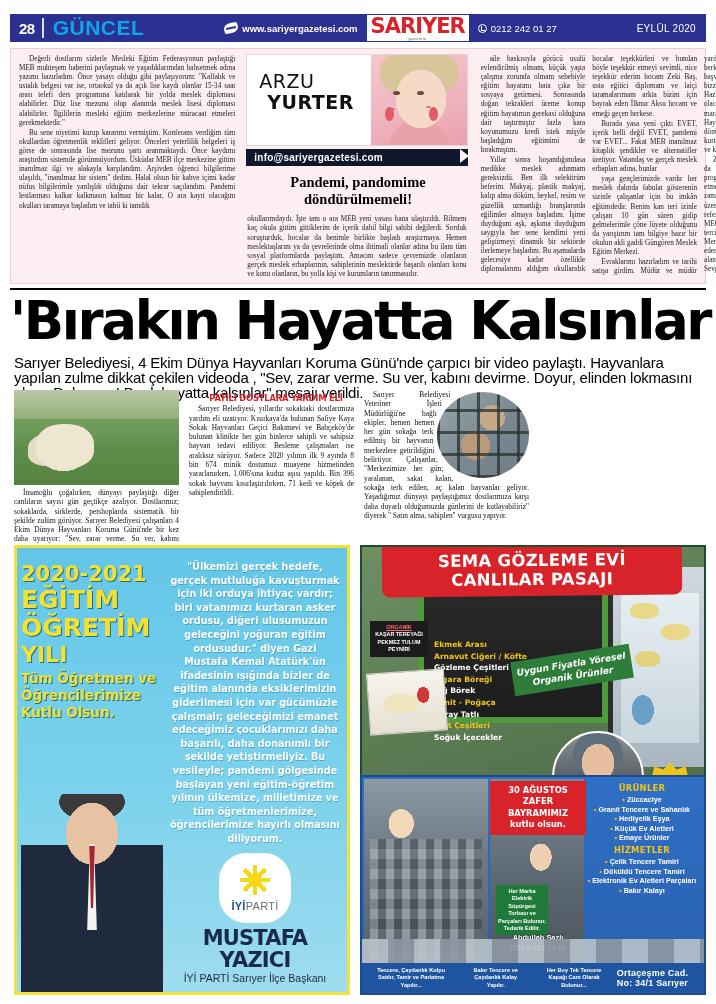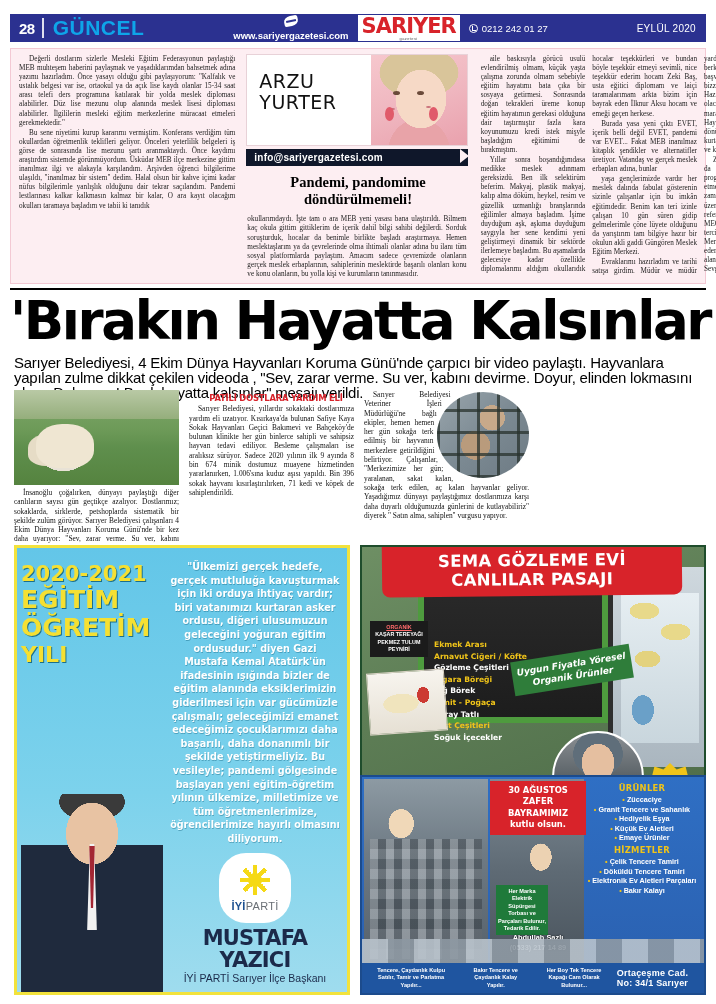--- a/index.html
+++ b/index.html
@@ -21,21 +21,21 @@
     color: #ffffff; font-weight: bold; font-size: 15px;
     padding: 0 7px 0 9px; letter-spacing: -0.5px;
   }
   .mh-sep { width: 2px; height: 20px; background: #ffffff; opacity: .85; }
   .mh-section {
     color: #0ea5e9; font-weight: bold; font-size: 21px; letter-spacing: .5px;
     padding-left: 9px;
   }
   .mh-web {
     margin-left: auto; display: flex; align-items: center; gap: 4px;
-    color: #ffffff; font-size: 9.5px; font-weight: bold; flex-direction: column;
+    color: #ffffff; font-size: 9.5px; font-weight: bold;
   }
   .globe-ico { width: 14px; height: 10px; position: relative; display:inline-block; }
   .globe-ico:before {
     content:""; position:absolute; inset:0; background:#ffffff;
     border-radius: 50% 20% 50% 20%; transform: rotate(-12deg);
   }
   .globe-ico:after {
     content:""; position:absolute; left:2px; top:4px; width:10px; height:1.5px;
     background:#2b3190; transform: rotate(-12deg);
   }
@@ -74,21 +74,21 @@
   .col-mid { width: 232px; display: flex; flex-direction: column; }
   .author-card {
     height: 110px; background: #ffffff; margin: 5px 6px 0 4px; position: relative;
     border: 1px solid #e8d2d8; overflow: hidden; display: flex;
   }
   .author-names {
     padding: 16px 0 0 12px; font-family: "DejaVu Sans", sans-serif; color: #111;
     line-height: 21px;
   }
   .author-n1 { font-size: 19px; letter-spacing: .5px; }
-  .author-n2 { font-size: 19px; font-weight: normal; letter-spacing: .5px; }
+  .author-n2 { font-size: 19px; font-weight: bold; letter-spacing: .5px; margin-left: 8px; }
   .author-photo {
     position: absolute; right: 0; top: 0; width: 96px; height: 110px;
     background:
       radial-gradient(ellipse 26px 30px at 52% 40%, #f6d9c6 0 97%, transparent 98%),
       radial-gradient(ellipse 40px 26px at 50% 16%, #d9c59a 0 98%, transparent 99%),
       radial-gradient(ellipse 32px 34px at 50% 88%, #e8a3a8 0 96%, transparent 97%),
       linear-gradient(160deg, #f6c7cd 0%, #efb6bf 45%, #e79aa7 100%);
   }
   .author-photo:before {
     content:""; position:absolute; left:22px; top:36px; width:7px; height:4px;
@@ -465,20 +465,21 @@
       <p>Sarıyer Belediyesi Veteriner İşleri Müdürlüğü'ne bağlı ekipler, hemen hemen her gün sokağa terk edilmiş bir hayvanın merkezlere getirildiğini belirtiyor. Çalışanlar, "Merkezimize her gün; yaralanan, sakat kalan, sokağa terk edilen, aç kalan hayvanlar geliyor. Yaşadığımız dünyayı paylaştığımız dostlarımıza karşı daha duyarlı olduğumuzda günlerini de kutlayabiliriz" diyerek " Satın alma, sahiplen" vurgusu yapıyor.</p>
     </div>
   </div>
 
   <div class="ad-iyi">
     <div class="iyi-left">
       <div class="iyi-hl iyi-y1">2020-2021</div>
       <div class="iyi-hl iyi-y2">EĞİTİM</div>
       <div class="iyi-hl iyi-y3">ÖĞRETİM</div>
       <div class="iyi-hl iyi-y4">YILI</div>
+      <div class="iyi-hl iyi-y5">Tüm Öğretmen ve Öğrencilerimize Kutlu Olsun.</div>
       <div class="iyi-person"></div>
     </div>
     <div class="iyi-right">
       <div class="iyi-quote">"Ülkemizi gerçek hedefe, gerçek mutluluğa kavuşturmak için iki orduya ihtiyaç vardır; biri vatanımızı kurtaran asker ordusu, diğeri ulusumuzun geleceğini yoğuran eğitim ordusudur." diyen Gazi Mustafa Kemal Atatürk'ün ifadesinin ışığında bizler de eğitim alanında eksiklerimizin giderilmesi için var gücümüzle çalışmalı; geleceğimizi emanet edeceğimiz çocuklarımızı daha başarılı, daha donanımlı bir şekilde yetiştirmeliyiz. Bu vesileyle; pandemi gölgesinde başlayan yeni eğitim-öğretim yılının ülkemize, milletimize ve tüm öğretmenlerimize, öğrencilerimize hayırlı olmasını diliyorum.</div>
       <div class="iyi-logo">
         <span class="sun-ico"></span>
         <span class="iyi-logo-txt"><span>İYİ</span><span class="p2">PARTİ</span></span>
       </div>
       <div class="iyi-name">MUSTAFA YAZICI</div>
       <div class="iyi-role">İYİ PARTİ Sarıyer İlçe Başkanı</div>

